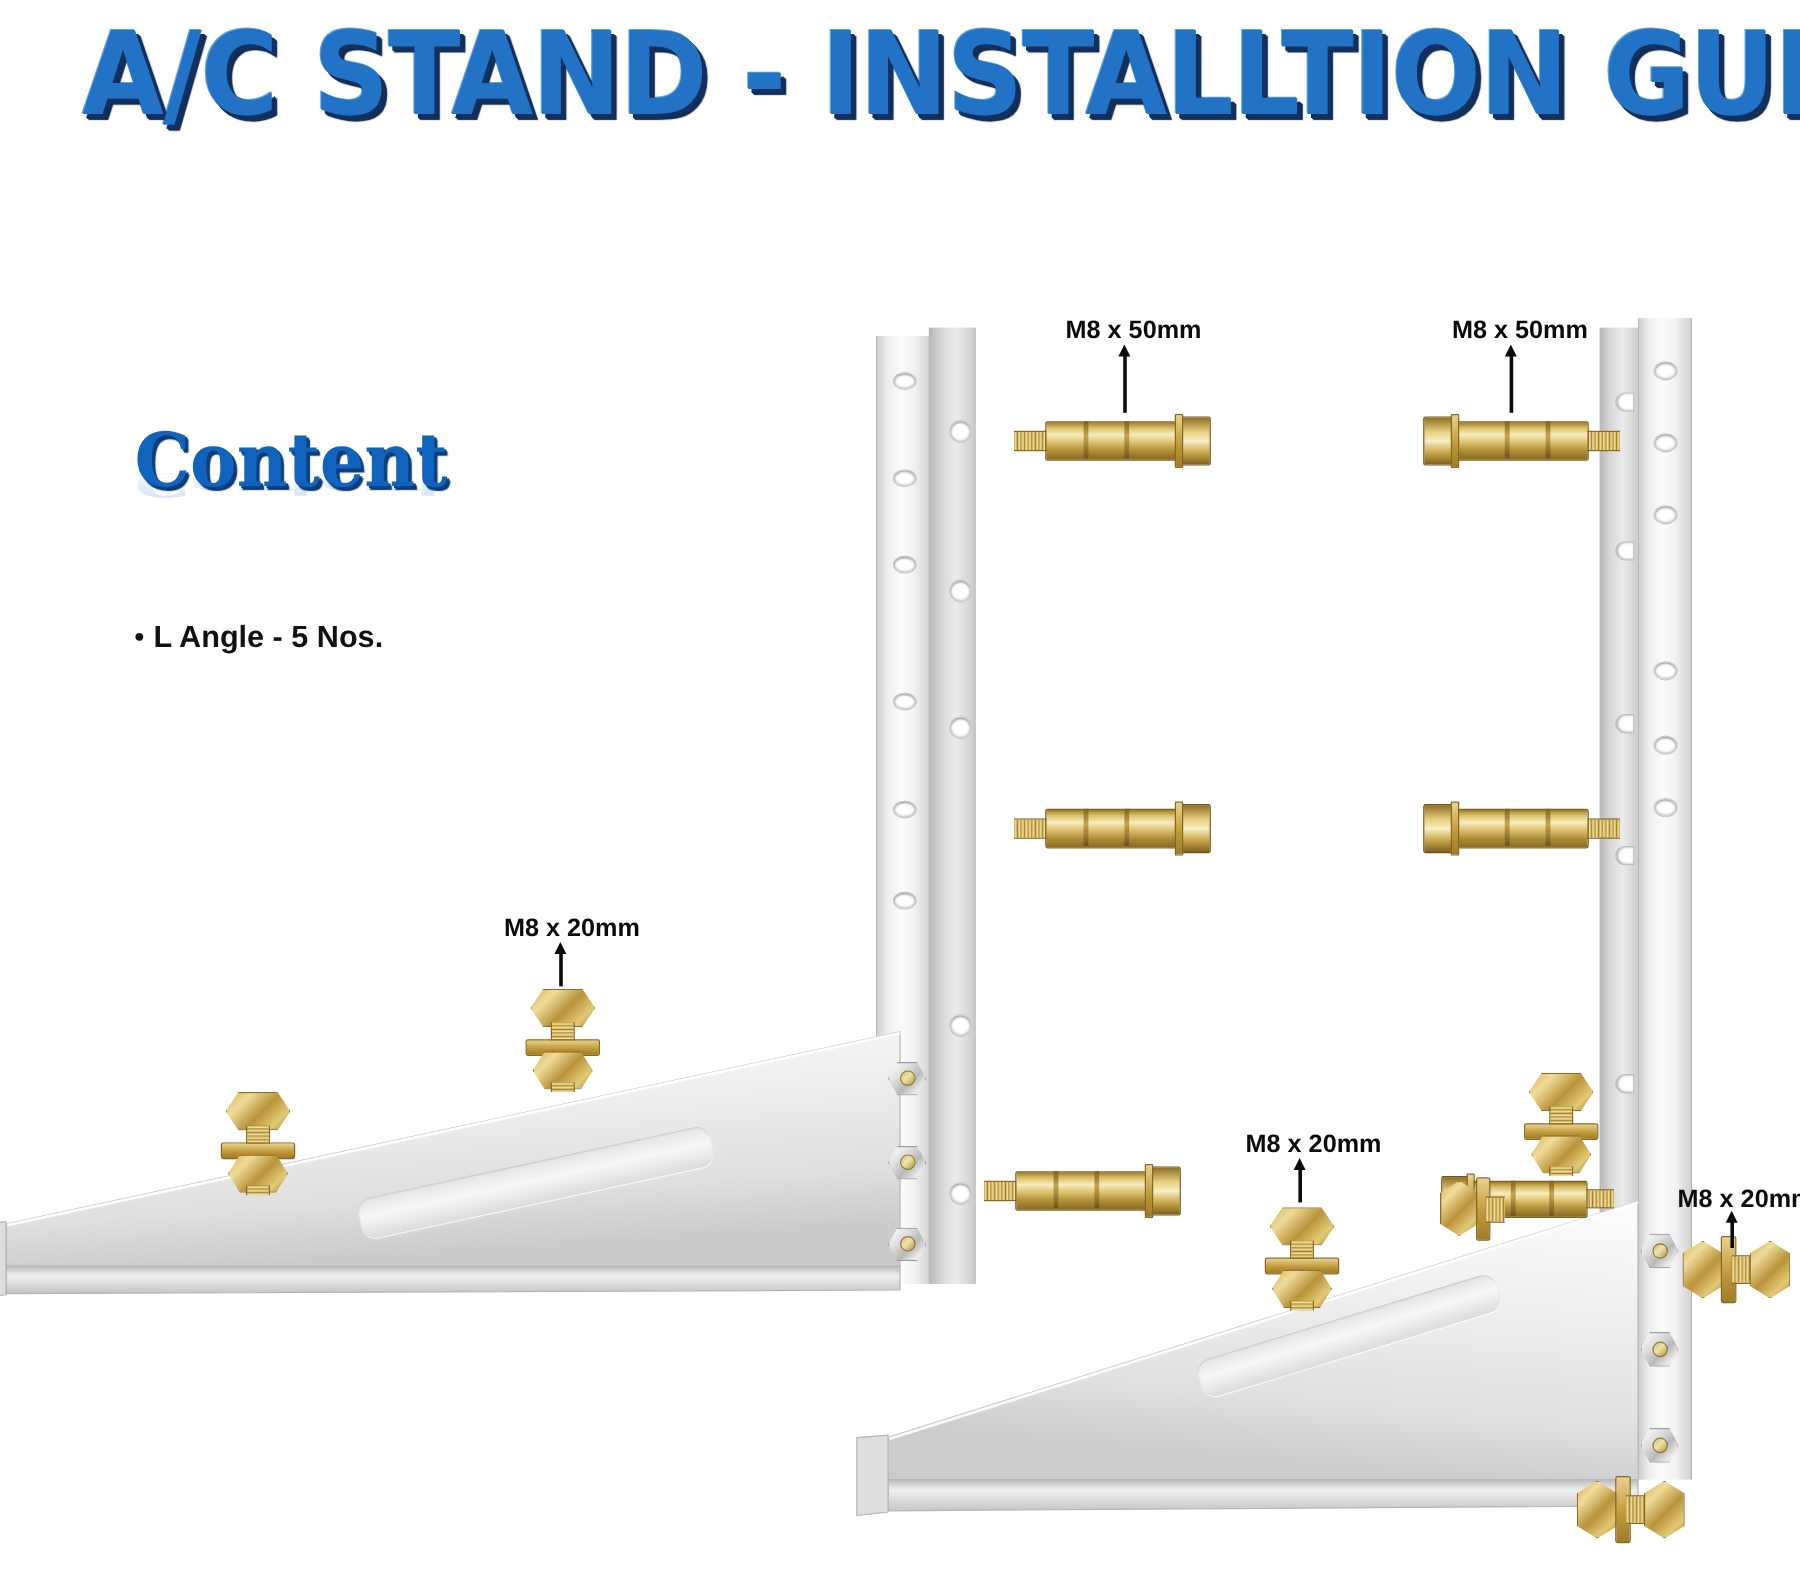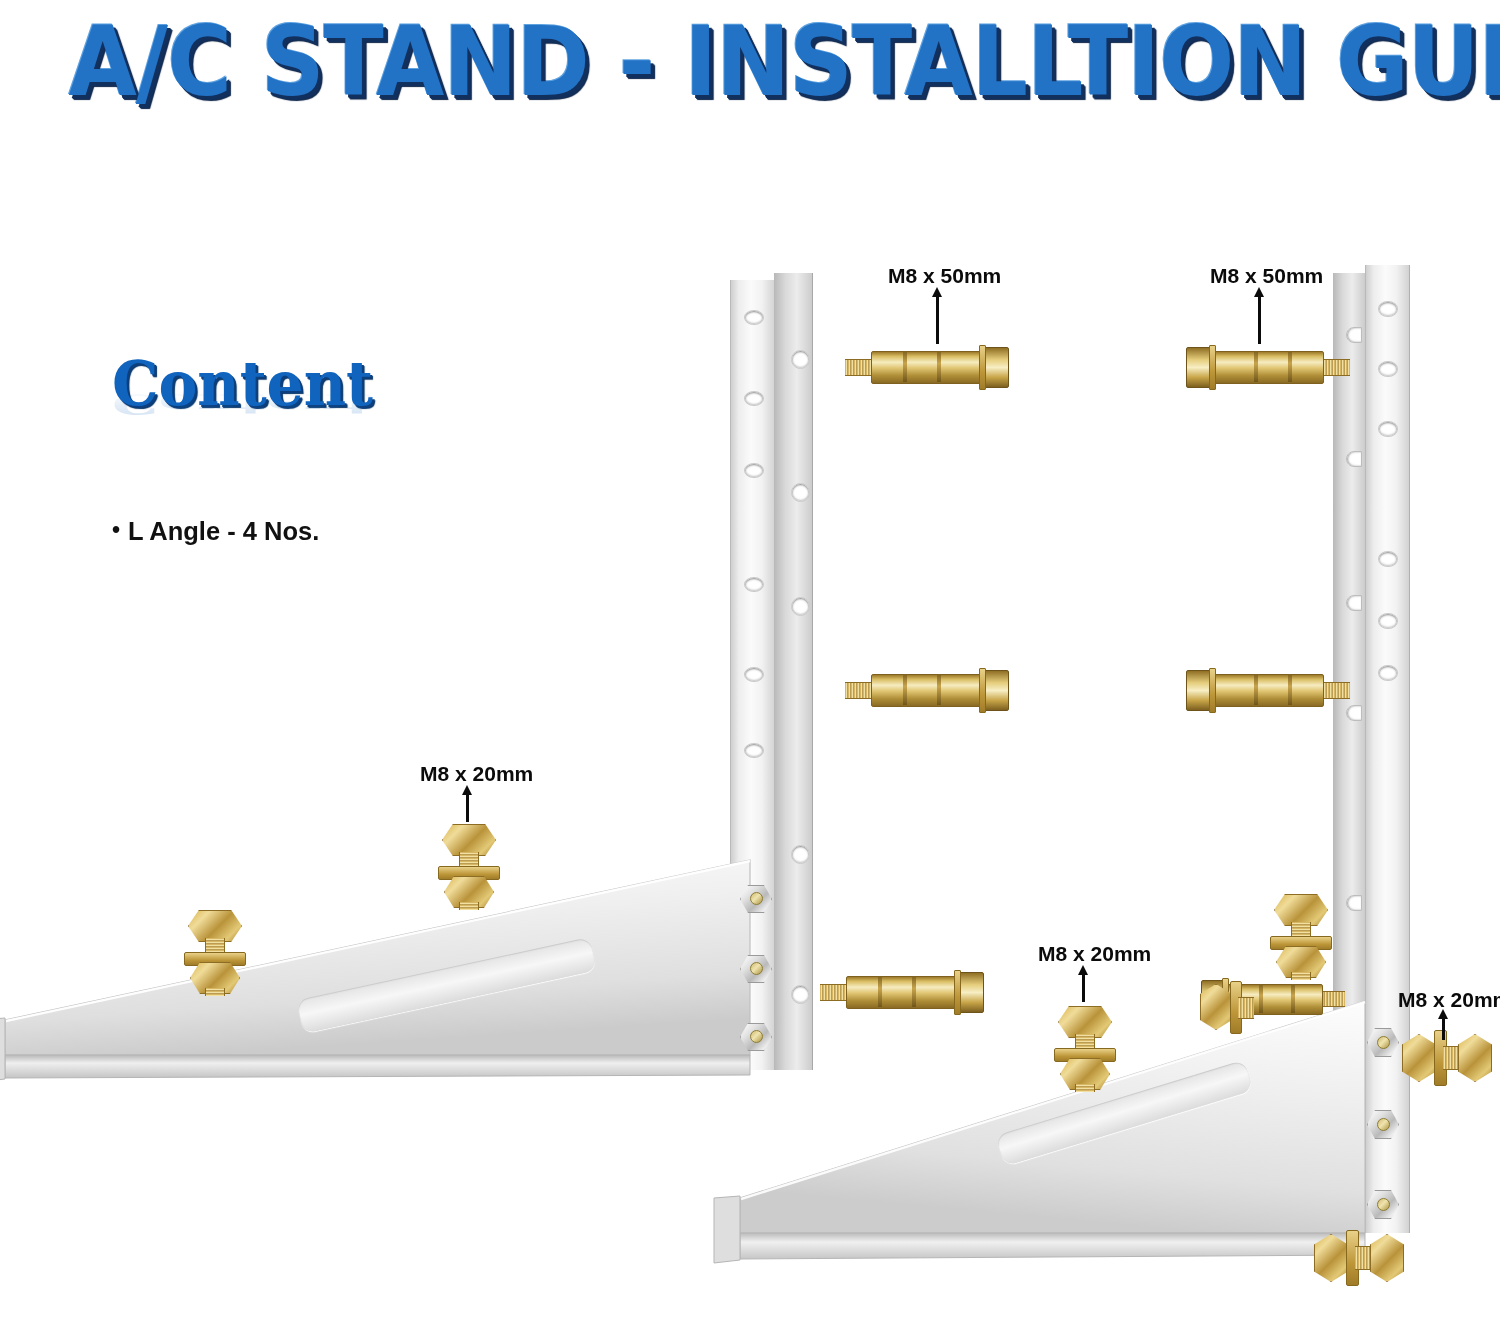--- a/index.html
+++ b/index.html
@@ -234,21 +234,21 @@
 <div id="page">
 
   <div id="title-bar">
     <span id="title-text">A/C STAND - INSTALLTION GUIDE</span>
   </div>
 
   <div id="content-block">
     <div id="content-heading">Content</div>
     <div id="content-heading-reflection">Content</div>
     <ul id="content-list">
-      <li>L Angle - 4 Nos.</li>
+      <li>L Angle - 5 Nos.</li>
     </ul>
   </div>
 
   <div class="part" style="left:0; top:255px; width:840px; height:820px;">
 
     <div class="post-face" style="left:730px; top:25px; width:44px; height:790px;"></div>
 
     <div class="post-flange" style="left:774px; top:18px; width:38px; height:797px;"></div>
 
     <div class="post-hole" style="left:744px; top:55px;  width:18px; height:13px;"></div>

